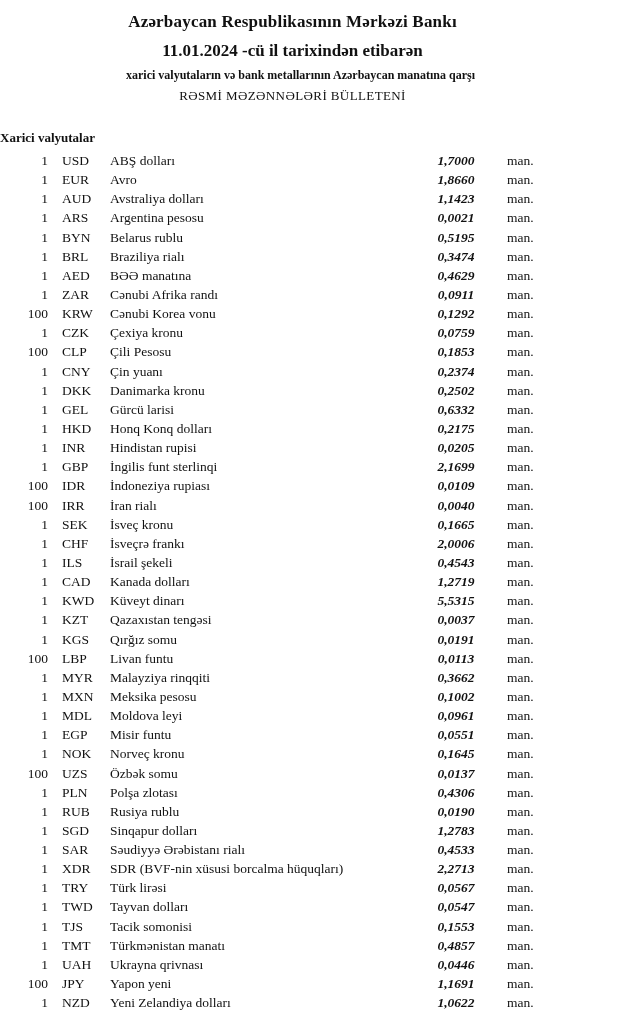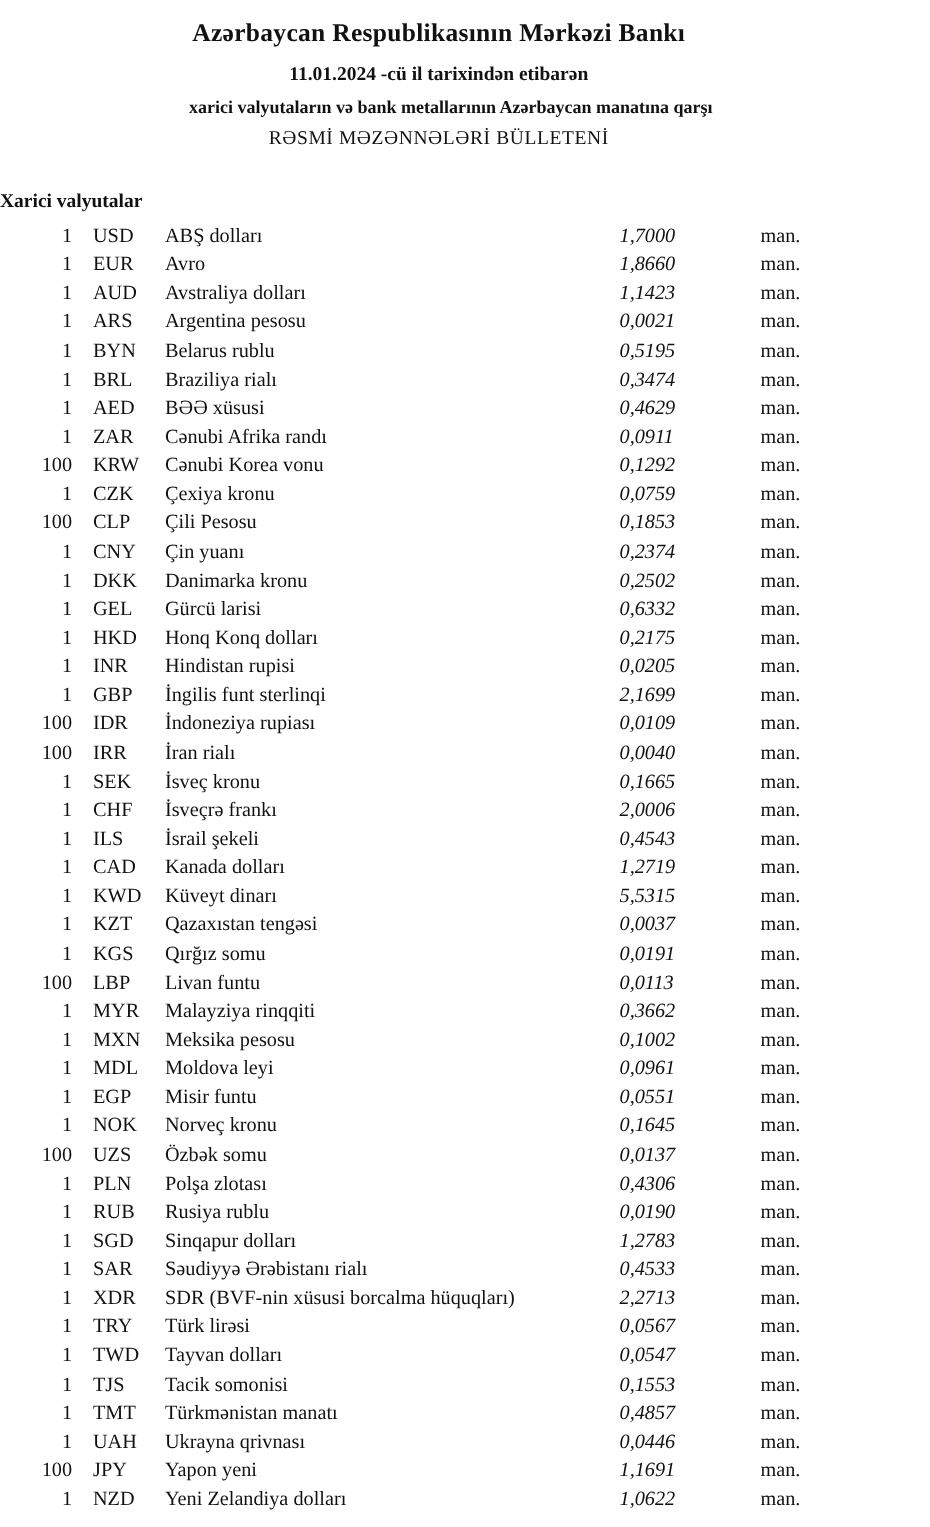--- a/index.html
+++ b/index.html
@@ -13,21 +13,21 @@
   }
   .page { width: 585px; height: 1018px; padding-top: 12px; }
   .doc-header { text-align: center; }
   .bank-title {
     font-size: 17px;
     font-weight: bold;
     letter-spacing: 0.2px;
   }
   .date-line {
     margin-top: 9px;
-    font-size: 13px;
+    font-size: 17px;
     font-weight: bold;
   }
   .subtitle-line {
     margin-top: 7px;
     font-size: 12px;
     font-weight: bold;
     padding-left: 16px;
   }
   .bulletin-line {
     margin-top: 5px;
@@ -49,22 +49,22 @@
     padding: 0 46px 0 8px;
     height: 19.15px;
     align-items: baseline;
     font-size: 13.5px;
     line-height: 19.15px;
   }
   .cell-qty { text-align: right; }
   .cell-code { padding-left: 14px; }
   .cell-name { padding-left: 4px; }
   .cell-rate {
-    text-align: left;
-    font-weight: normal;
+    text-align: center;
+    font-weight: bold;
     font-style: italic;
   }
   .cell-unit { padding-left: 8px; font-family: Liberation Serif, serif; }
 </style>
 </head>
 <body>
 
 <div class="page">
 
   <div class="doc-header">
@@ -121,21 +121,21 @@
     <span class="cell-qty">1</span>
     <span class="cell-code">BRL</span>
     <span class="cell-name">Braziliya rialı</span>
     <span class="cell-rate">0,3474</span>
     <span class="cell-unit">man.</span>
   </div>
 
   <div class="row">
     <span class="cell-qty">1</span>
     <span class="cell-code">AED</span>
-    <span class="cell-name">BƏƏ xüsusi</span>
+    <span class="cell-name">BƏƏ manatına</span>
     <span class="cell-rate">0,4629</span>
     <span class="cell-unit">man.</span>
   </div>
 
   <div class="row">
     <span class="cell-qty">1</span>
     <span class="cell-code">ZAR</span>
     <span class="cell-name">Cənubi Afrika randı</span>
     <span class="cell-rate">0,0911</span>
     <span class="cell-unit">man.</span>

